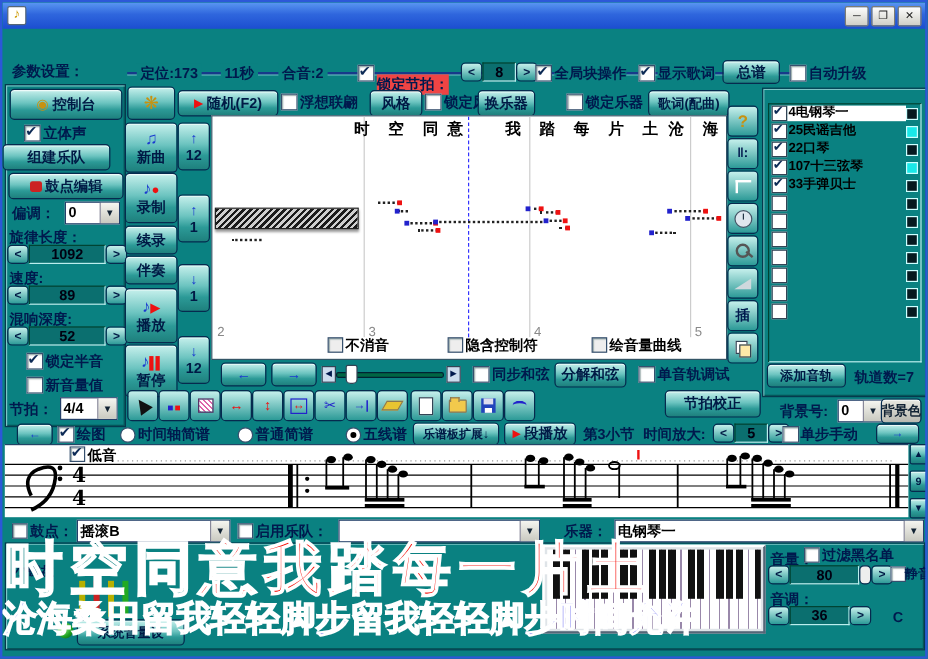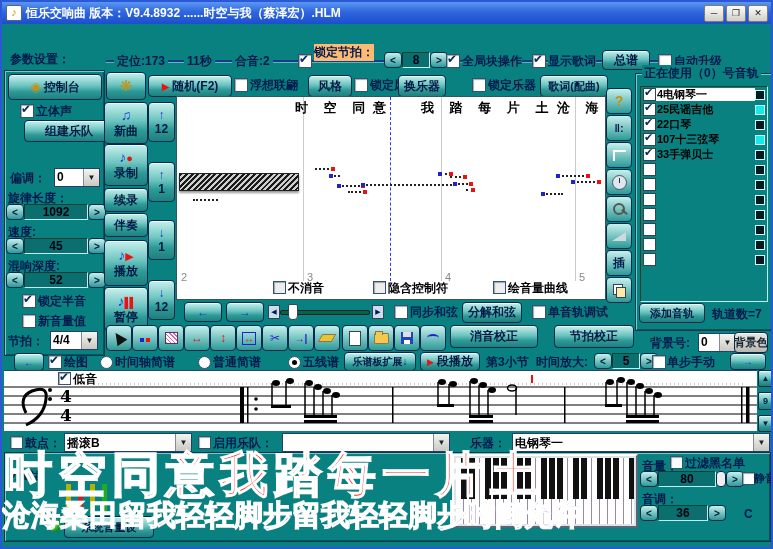--- a/index.html
+++ b/index.html
@@ -83,72 +83,75 @@
   .vbar{position:absolute;width:5px;height:30px;top:482px;}
   .sphere{position:absolute;width:13px;height:13px;border-radius:50%;background:radial-gradient(circle at 4px 4px,#bfff9f,#1da121 60%,#0a5a10);}
 </style>
 </head>
 <body>
 
 <div id="win">
 
   <div class="titlebar">
     <div class="titleicon">♪</div>
-    <span>恒乐交响曲  版本：V9.4.8932 ......时空与我（蔡泽宏）.HLM</span>
     <div class="wbtns">
       <div class="wbtn">─</div>
       <div class="wbtn">❐</div>
       <div class="wbtn">✕</div>
     </div>
   </div>
 
 
   <span class="lbl" style="left:8px;top:49px">参数设置：</span>
   <div class="rule" style="left:104px;top:58px;width:560px"></div>
   <span class="lbl" style="left:112px;top:51px;background:#0a8181;padding:0 3px">定位:173</span>
   <span class="lbl" style="left:182px;top:51px;background:#0a8181;padding:0 3px">11秒</span>
   <span class="lbl" style="left:230px;top:51px;background:#0a8181;padding:0 3px">合音:2</span>
   <span class="cb on" style="left:296px;top:52px"></span>
-  <span class="lbl" style="left:312px;top:42px;background:#fdba74">锁定节拍：</span>
+  <span class="lbl" style="left:312px;top:60px;background:#ef4444">锁定节拍：</span>
   <div class="spin" style="left:382px;top:50px">
     <span class="sb">&lt;</span>
     <span class="sf">8</span>
     <span class="sb">&gt;</span>
   </div>
   <span class="cb on" style="left:444px;top:52px"></span>
   <span class="lbl" style="left:460px;top:51px;background:#0a8181">全局块操作</span>
   <span class="cb on" style="left:530px;top:52px"></span>
   <span class="lbl" style="left:546px;top:51px;background:#0a8181">显示歌词</span>
   <div class="btn" style="left:600px;top:48px;width:46px;height:18px">总谱</div>
   <span class="cb" style="left:656px;top:52px"></span>
   <span class="lbl" style="left:672px;top:51px;background:#0a8181">自动升级</span>
 
   <div class="bevel" style="left:2px;top:68px;width:99px;height:284px"></div>
   <div class="btn" style="left:6px;top:72px;width:92px;height:24px">
     <span style="color:#c79210">◉</span>
     <span>控制台</span>
   </div>
   <span class="cb on" style="left:18px;top:102px"></span>
   <span class="lbl" style="left:34px;top:101px">立体声</span>
-  <div class="btn" style="left:22px;top:118px;width:88px;height:20px">组建乐队</div>
+  <div class="btn" style="left:0;top:118px;width:88px;height:20px">组建乐队</div>
+  <div class="btn" style="left:5px;top:142px;width:94px;height:20px">
+    <span style="width:10px;height:9px;background:#c22;border-radius:2px;display:inline-block"></span>
+    <span>鼓点编辑</span>
+  </div>
   <span class="lbl" style="left:8px;top:168px">偏调：</span>
   <div class="dd" style="left:52px;top:166px;width:44px;height:17px">
     <span class="val">0</span>
       <span class="da">▼</span>
   </div>
   <span class="lbl" style="left:6px;top:188px">旋律长度：</span>
   <div class="spin" style="left:4px;top:202px">
     <span class="sb">&lt;</span>
     <span class="sf" style="min-width:58px">1092</span>
     <span class="sb">&gt;</span>
   </div>
   <span class="lbl" style="left:6px;top:222px">速度:</span>
   <div class="spin" style="left:4px;top:236px">
     <span class="sb">&lt;</span>
-    <span class="sf" style="min-width:58px">45</span>
+    <span class="sf" style="min-width:58px">89</span>
     <span class="sb">&gt;</span>
   </div>
   <span class="lbl" style="left:6px;top:256px">混响深度:</span>
   <div class="spin" style="left:4px;top:270px">
     <span class="sb">&lt;</span>
     <span class="sf" style="min-width:58px">52</span>
     <span class="sb">&gt;</span>
   </div>
   <span class="cb on" style="left:20px;top:292px"></span>
   <span class="lbl" style="left:36px;top:291px">锁定半音</span>
@@ -307,21 +310,20 @@
       <span>插</span>
     </div>
   <div class="icbtn" style="left:604px;top:275px">
       <span style="position:relative;width:12px;height:12px;display:inline-block">
         <span style="position:absolute;left:0;top:0;width:8px;height:9px;background:#fff;border:1px solid #345"></span>
         <span style="position:absolute;left:3px;top:3px;width:8px;height:9px;background:#ffe9a8;border:1px solid #345"></span>
       </span>
     </div>
 
   <div class="bevel" style="left:633px;top:71px;width:136px;height:256px"></div>
-  <span class="lbl" style="left:640px;top:63px;background:#0a8181;padding:0 2px">正在使用（0）号音轨</span>
   <div class="sunken" style="left:638px;top:84px;width:126px;height:214px;background:#0a8181">
     <div class="trow sel">
         <span class="tcb on"></span>
         <span class="tlabel">4电钢琴一</span>
         <span class="tind"></span>
       </div>
     <div class="trow">
         <span class="tcb on"></span>
         <span class="tlabel">25民谣吉他</span>
         <span class="tind cyan"></span>
@@ -441,21 +443,20 @@
     </div>
   <div class="icbtn" style="left:392px;top:323px">
       <span style="width:12px;height:12px;background:#2244bb;position:relative;display:inline-block">
         <span style="position:absolute;left:2px;top:0;width:8px;height:5px;background:#dde"></span>
         <span style="position:absolute;left:3px;bottom:0;width:6px;height:4px;background:#fff"></span>
       </span>
     </div>
   <div class="icbtn" style="left:418px;top:323px">
       <span style="width:12px;height:6px;border-top:2px solid #22c;border-radius:50% 50% 0 0;display:inline-block"></span>
     </div>
-  <div class="btn" style="left:448px;top:323px;width:86px;height:21px">消音校正</div>
   <div class="btn" style="left:552px;top:323px;width:78px;height:21px">节拍校正</div>
 
   <div class="btn" style="left:12px;top:351px;width:28px;height:16px;font-size:10px">
       <span style="color:#1a3ad0">←</span>
     </div>
   <span class="cb on" style="left:46px;top:353px"></span>
   <span class="lbl" style="left:62px;top:352px">绘图</span>
   <span class="radio" style="left:98px;top:354px"></span>
   <span class="lbl" style="left:113px;top:352px">时间轴简谱</span>
   <span class="radio" style="left:196px;top:354px"></span>

